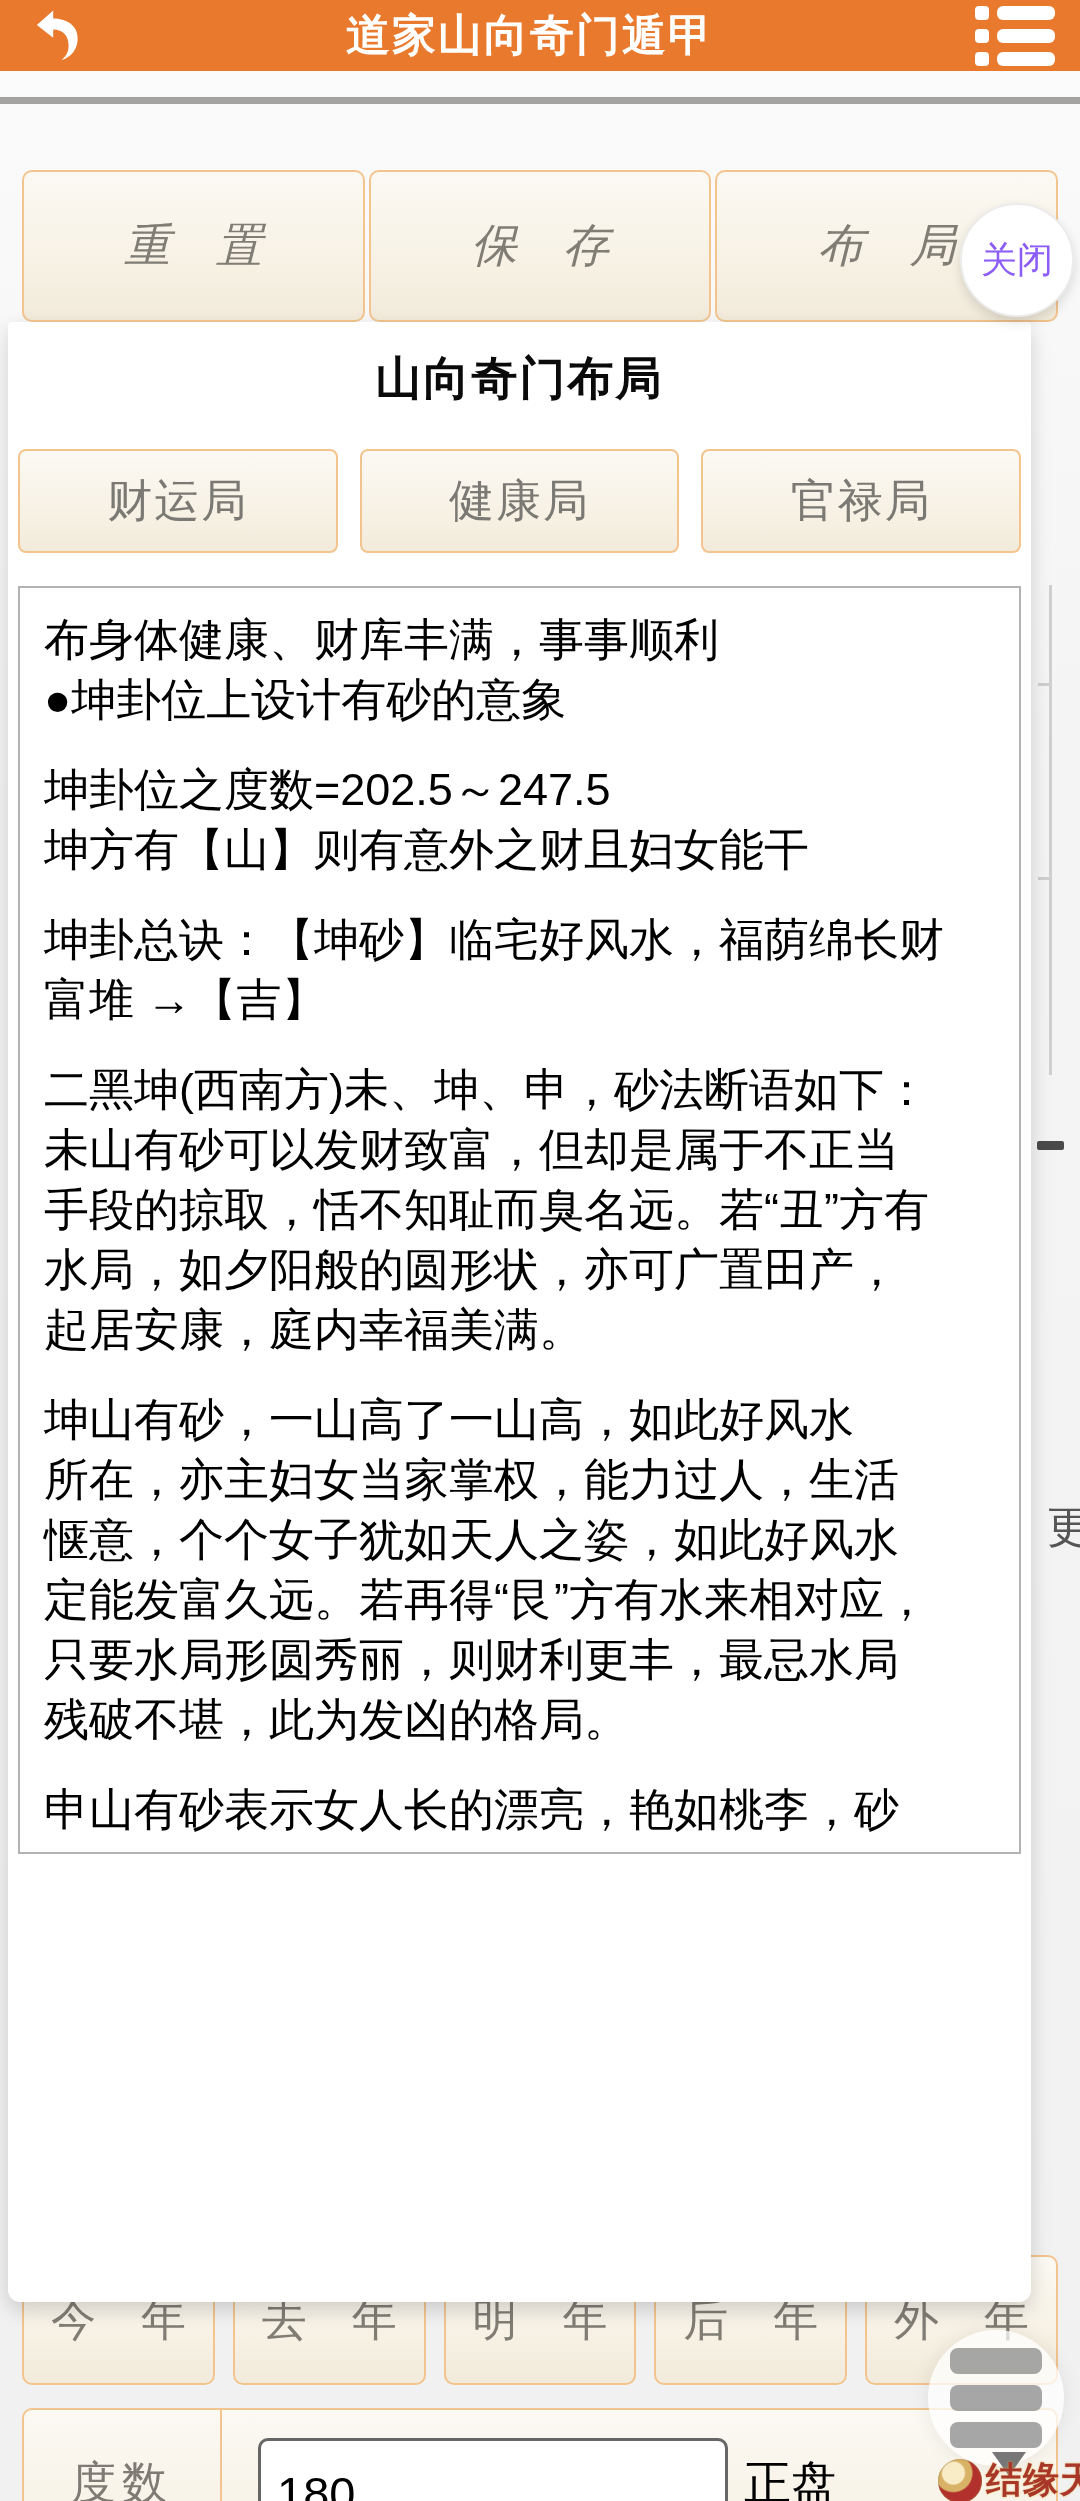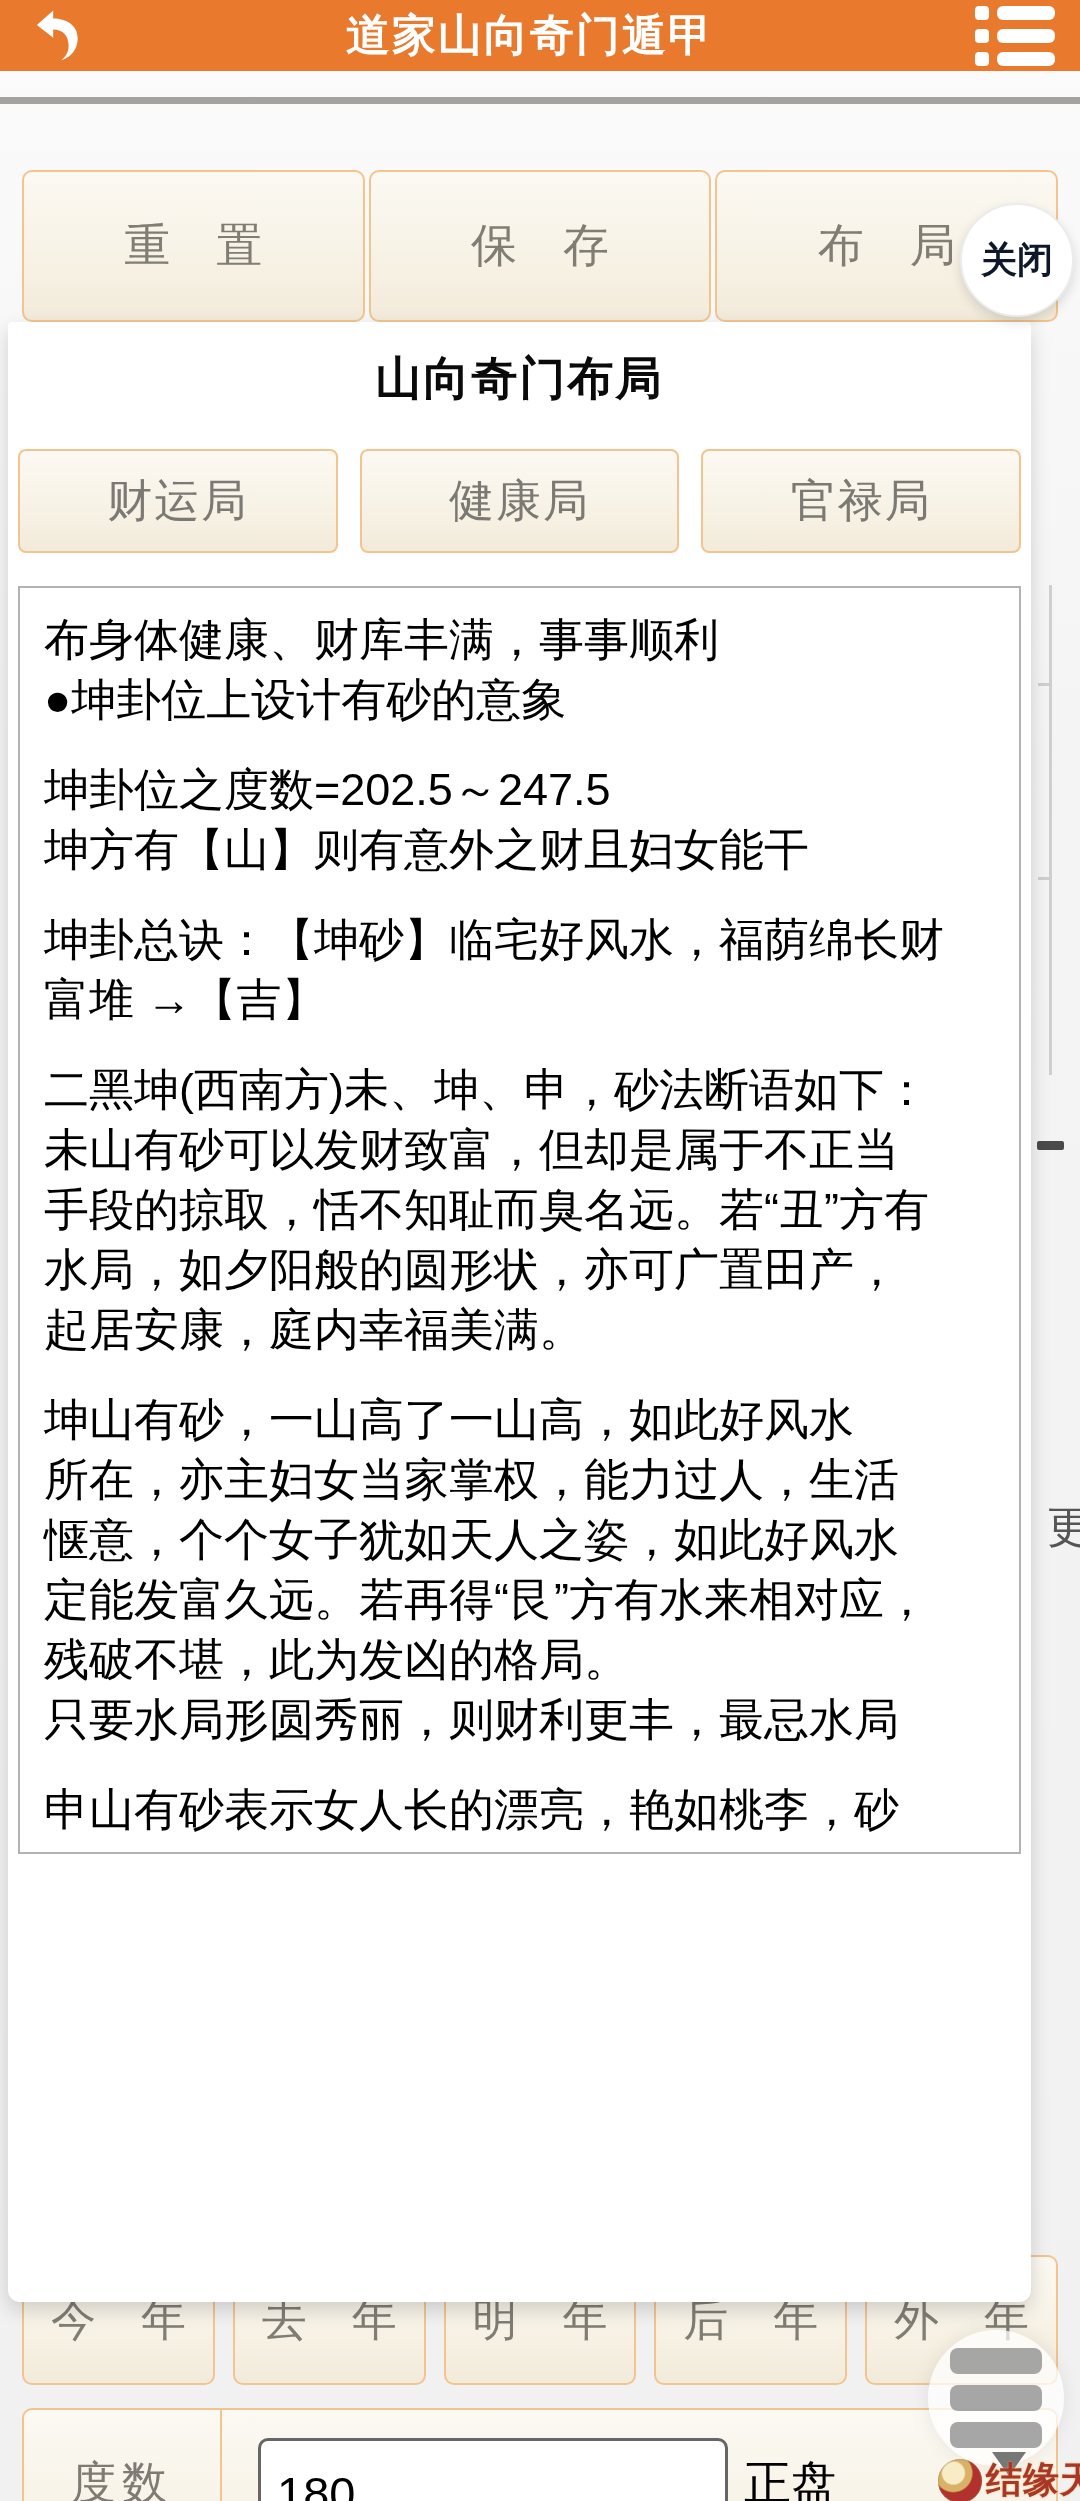--- a/index.html
+++ b/index.html
@@ -19,21 +19,21 @@
   .back-btn{width:110px;height:97px;display:flex;align-items:center;justify-content:center;}
   .back-btn svg{width:58px;height:58px;}
   .header-title{flex:1;text-align:center;color:#fff;font-size:44px;font-weight:bold;letter-spacing:2px;}
   .menu-btn{width:130px;height:97px;display:flex;flex-direction:column;align-items:center;justify-content:center;gap:9px;}
   .menu-row{display:flex;align-items:center;gap:8px;}
   .menu-dot{width:14px;height:14px;border-radius:4px;background:#fff;}
   .menu-bar{width:58px;height:14px;border-radius:6px;background:#fff;}
   
   .toolbar{
     position:absolute;left:22px;top:170px;width:1036px;height:152px;
-    display:flex;gap:4px;z-index:1;
+    display:flex;gap:4px;z-index:1;font-style:italic;
   }
   .btn-cream{
     flex:1;border:2px solid #F3C48E;border-radius:10px;
     background:linear-gradient(180deg,#fbf9f3 0%,#f7f1e4 65%,#f2ebdb 100%);
     color:#807d75;font-size:46px;display:flex;align-items:center;justify-content:center;
   }
   
   .frag-vline{position:absolute;left:1049px;top:585px;width:3px;height:490px;background:#cfcfcf;z-index:1;}
   .frag-tick1{position:absolute;left:1038px;top:683px;width:13px;height:3px;background:#cfcfcf;z-index:1;}
   .frag-tick2{position:absolute;left:1038px;top:877px;width:13px;height:3px;background:#cfcfcf;z-index:1;}
@@ -43,21 +43,21 @@
   
   .modal{
     position:absolute;left:8px;top:322px;width:1023px;height:1980px;
     background:#fff;border-radius:4px 4px 12px 12px;
     box-shadow:0 8px 20px rgba(0,0,0,.16);z-index:3;
   }
   .close-btn{
     position:absolute;left:960px;top:203px;width:114px;height:114px;border-radius:50%;
     background:#fff;border:2px solid #ececec;box-shadow:0 5px 12px rgba(0,0,0,.13);
     display:flex;align-items:center;justify-content:center;
-    font-size:36px;font-weight:bold;color:#0f172a;z-index:5;box-sizing:border-box;
+    font-size:36px;font-weight:normal;color:#8b5cf6;z-index:5;box-sizing:border-box;
   }
   .modal-title{margin-top:26px;text-align:center;font-size:46px;font-weight:bold;color:#0a0a0a;letter-spacing:2px;}
   .tabs{position:absolute;left:10px;top:127px;width:1003px;height:104px;display:flex;gap:22px;box-sizing:border-box;}
   .tab{
     flex:1;border:2px solid #F3C48E;border-radius:8px;
     background:linear-gradient(180deg,#fbf9f3 0%,#f7f1e4 65%,#f2ebdb 100%);
     color:#7b7973;font-size:45px;display:flex;align-items:center;justify-content:center;letter-spacing:2px;
   }
   .textbox{
     position:absolute;left:10px;top:264px;width:1003px;height:1268px;box-sizing:border-box;
@@ -182,22 +182,22 @@
       <div class="line">未山有砂可以发财致富，但却是属于不正当</div>
       <div class="line">手段的掠取，恬不知耻而臭名远。若“丑”方有</div>
       <div class="line">水局，如夕阳般的圆形状，亦可广置田产，</div>
       <div class="line">起居安康，庭内幸福美满。</div>
     </div>
     <div class="para">
       <div class="line">坤山有砂，一山高了一山高，如此好风水</div>
       <div class="line">所在，亦主妇女当家掌权，能力过人，生活</div>
       <div class="line">惬意，个个女子犹如天人之姿，如此好风水</div>
       <div class="line">定能发富久远。若再得“艮”方有水来相对应，</div>
+      <div class="line">只要水局形圆秀丽，则财利更丰，最忌水局</div>
       <div class="line">残破不堪，此为发凶的格局。</div>
-      <div class="line">只要水局形圆秀丽，则财利更丰，最忌水局</div>
     </div>
     <div class="para">
       <div class="line">申山有砂表示女人长的漂亮，艳如桃李，砂</div>
     </div>
   </div>
 </div>
 
 <div class="close-btn">关闭</div>
 
 <div class="gender-row">

